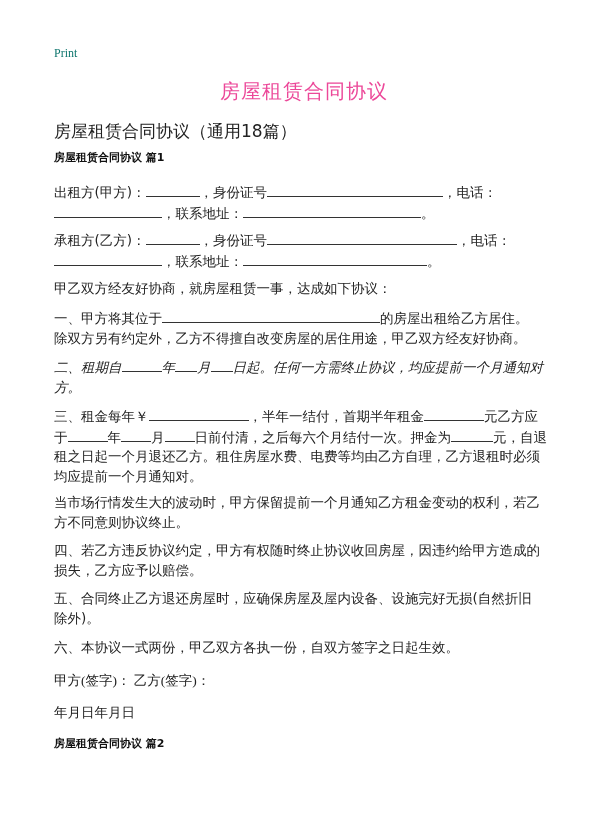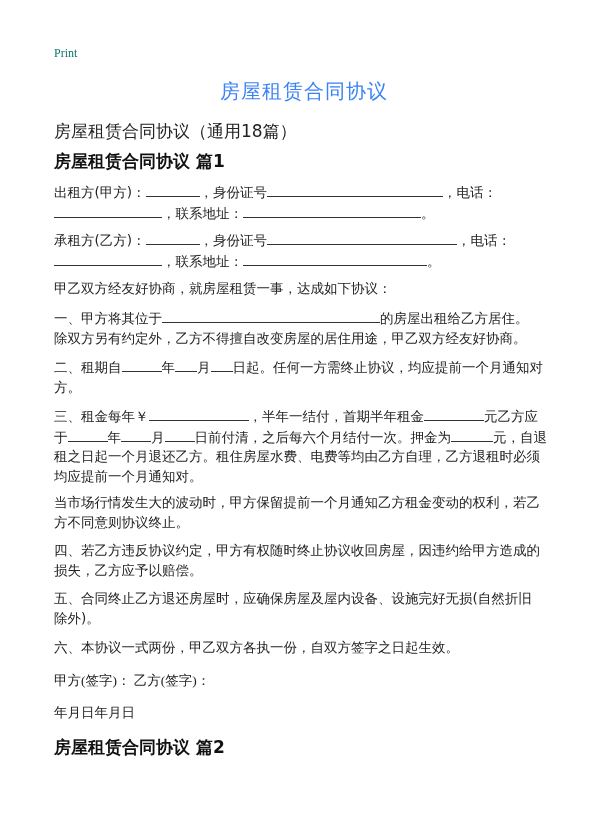--- a/index.html
+++ b/index.html
@@ -3,23 +3,23 @@
 <meta charset="utf-8">
 <style>
   html, body { margin: 0; padding: 0; background: #ffffff; }
   body {
     width: 600px; height: 828px; overflow: hidden; position: relative;
     font-family: "DejaVu Sans", "Liberation Sans", sans-serif;
     color: #1a1a1a;
   }
   .page { position: absolute; left: 54px; top: 0; width: 500px; }
   .print { position: absolute; top: 46px; left: 0; font-family: "Liberation Serif", "DejaVu Serif", serif; font-size: 12px; color: #0f766e; }
-  .title { position: absolute; top: 78px; left: 0; width: 500px; text-align: center; font-size: 20px; letter-spacing: 1px; color: #3b82f6; }
+  .title { position: absolute; top: 78px; left: 0; width: 500px; text-align: center; font-size: 20px; letter-spacing: 1px; color: #ec4899; }
   .subtitle { position: absolute; top: 120px; left: 0; font-size: 17px; color: #222; }
-  .section-heading { position: absolute; left: 0; font-size: 17px; font-weight: bold; color: #111; }
+  .section-heading { position: absolute; left: 0; font-size: 11px; font-weight: bold; color: #111; }
   .para { position: absolute; left: 0; width: 500px; font-size: 13.5px; line-height: 19.5px; color: #222; }
   .line { display: block; white-space: nowrap; }
   .blank { display: inline-block; border-bottom: 1px solid #333; height: 14px; vertical-align: baseline; }
 </style>
 </head>
 <body>
 
 <div class="page">
   <div class="print">Print</div>
   <div class="title">房屋租赁合同协议</div>
@@ -45,21 +45,21 @@
     </span>
   </div>
 
   <div class="para" style="top:279px;">甲乙双方经友好协商，就房屋租赁一事，达成如下协议：</div>
 
   <div class="para" style="top:308px;">
     <span class="line"><span>一、甲方将其位于</span><span class="blank" style="width:218px;"></span><span>的房屋出租给乙方居住。</span></span>
     <span class="line">除双方另有约定外，乙方不得擅自改变房屋的居住用途，甲乙双方经友好协商。</span>
   </div>
 
-  <div class="para" style="top:357px;">
+  <div class="para" style="top:357px;font-style:italic;">
     <span class="line"><span>二、租期自</span><span class="blank" style="width:40px;"></span><span>年</span><span class="blank" style="width:22px;"></span><span>月</span><span class="blank" style="width:22px;"></span><span>日起。任何一方需终止协议，均应提前一个月通知对</span></span>
     <span class="line">方。</span>
   </div>
 
   <div class="para" style="top:406px;">
     <span class="line"><span>三、租金每年￥</span><span class="blank" style="width:100px;"></span><span>，半年一结付，首期半年租金</span><span class="blank" style="width:60px;"></span><span>元乙方应</span></span>
     <span class="line"><span>于</span><span class="blank" style="width:40px;"></span><span>年</span><span class="blank" style="width:30px;"></span><span>月</span><span class="blank" style="width:30px;"></span><span>日前付清，之后每六个月结付一次。押金为</span><span class="blank" style="width:42px;"></span><span>元，自退</span></span>
     <span class="line">租之日起一个月退还乙方。租住房屋水费、电费等均由乙方自理，乙方退租时必须</span>
     <span class="line">均应提前一个月通知对。</span>
   </div>

